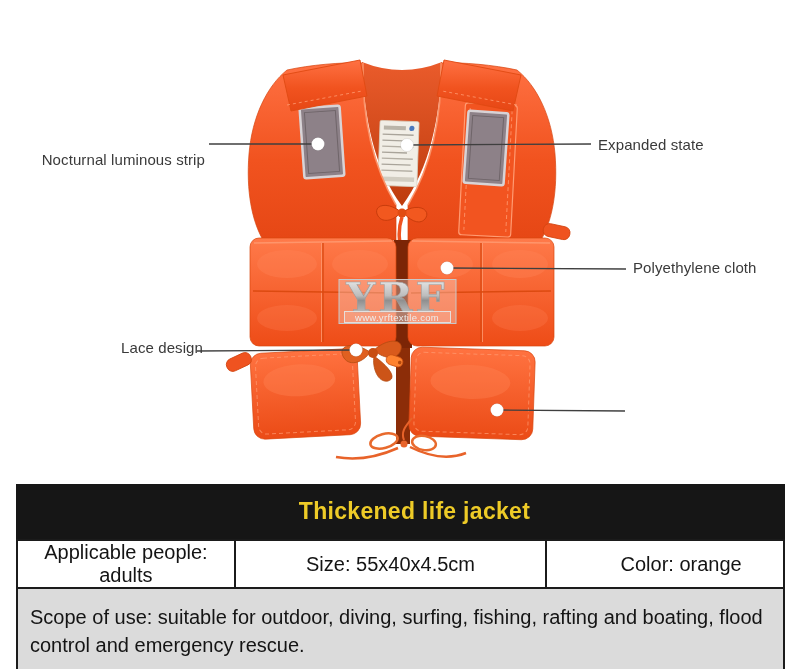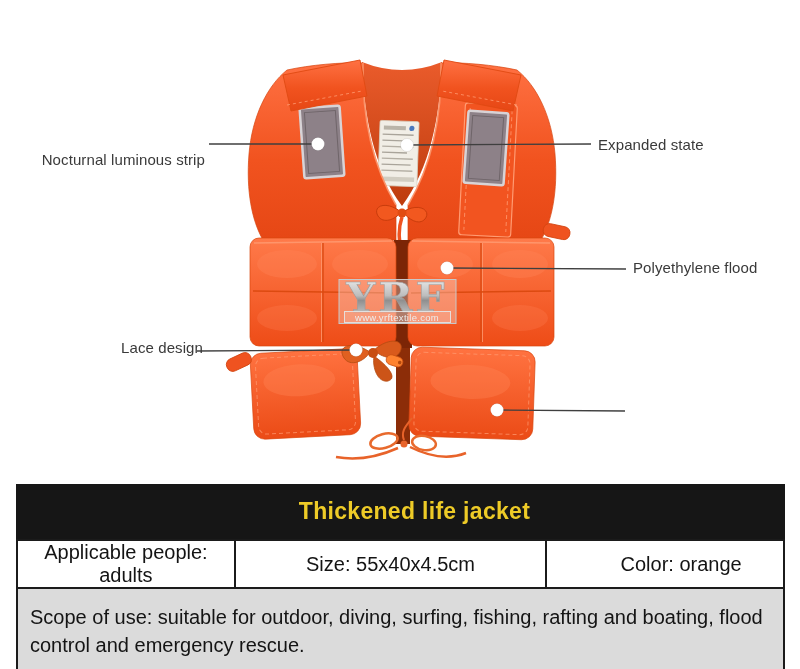--- a/index.html
+++ b/index.html
@@ -224,21 +224,21 @@
       <circle cx="318" cy="144" r="6.5"></circle>
       <circle cx="407" cy="145" r="6.5"></circle>
       <circle cx="447" cy="268" r="6.5"></circle>
       <circle cx="356" cy="350" r="6.5"></circle>
       <circle cx="497" cy="410" r="6.5"></circle>
     </g>
   </svg>
 
   <div class="callout callout-nocturnal">Nocturnal luminous strip</div>
   <div class="callout callout-expanded">Expanded state</div>
-  <div class="callout callout-poly">Polyethylene flood</div>
+  <div class="callout callout-poly">Polyethylene cloth</div>
   <div class="callout callout-lace">Lace design</div>
 
   <div class="info-table">
     <div class="tbl-header">Thickened life jacket</div>
     <table class="tbl">
       <tbody>
         <tr class="spec-row">
           <td class="col-a">Applicable people: adults</td>
           <td class="col-b">Size: 55x40x4.5cm</td>
           <td class="col-c">Color: orange</td>

